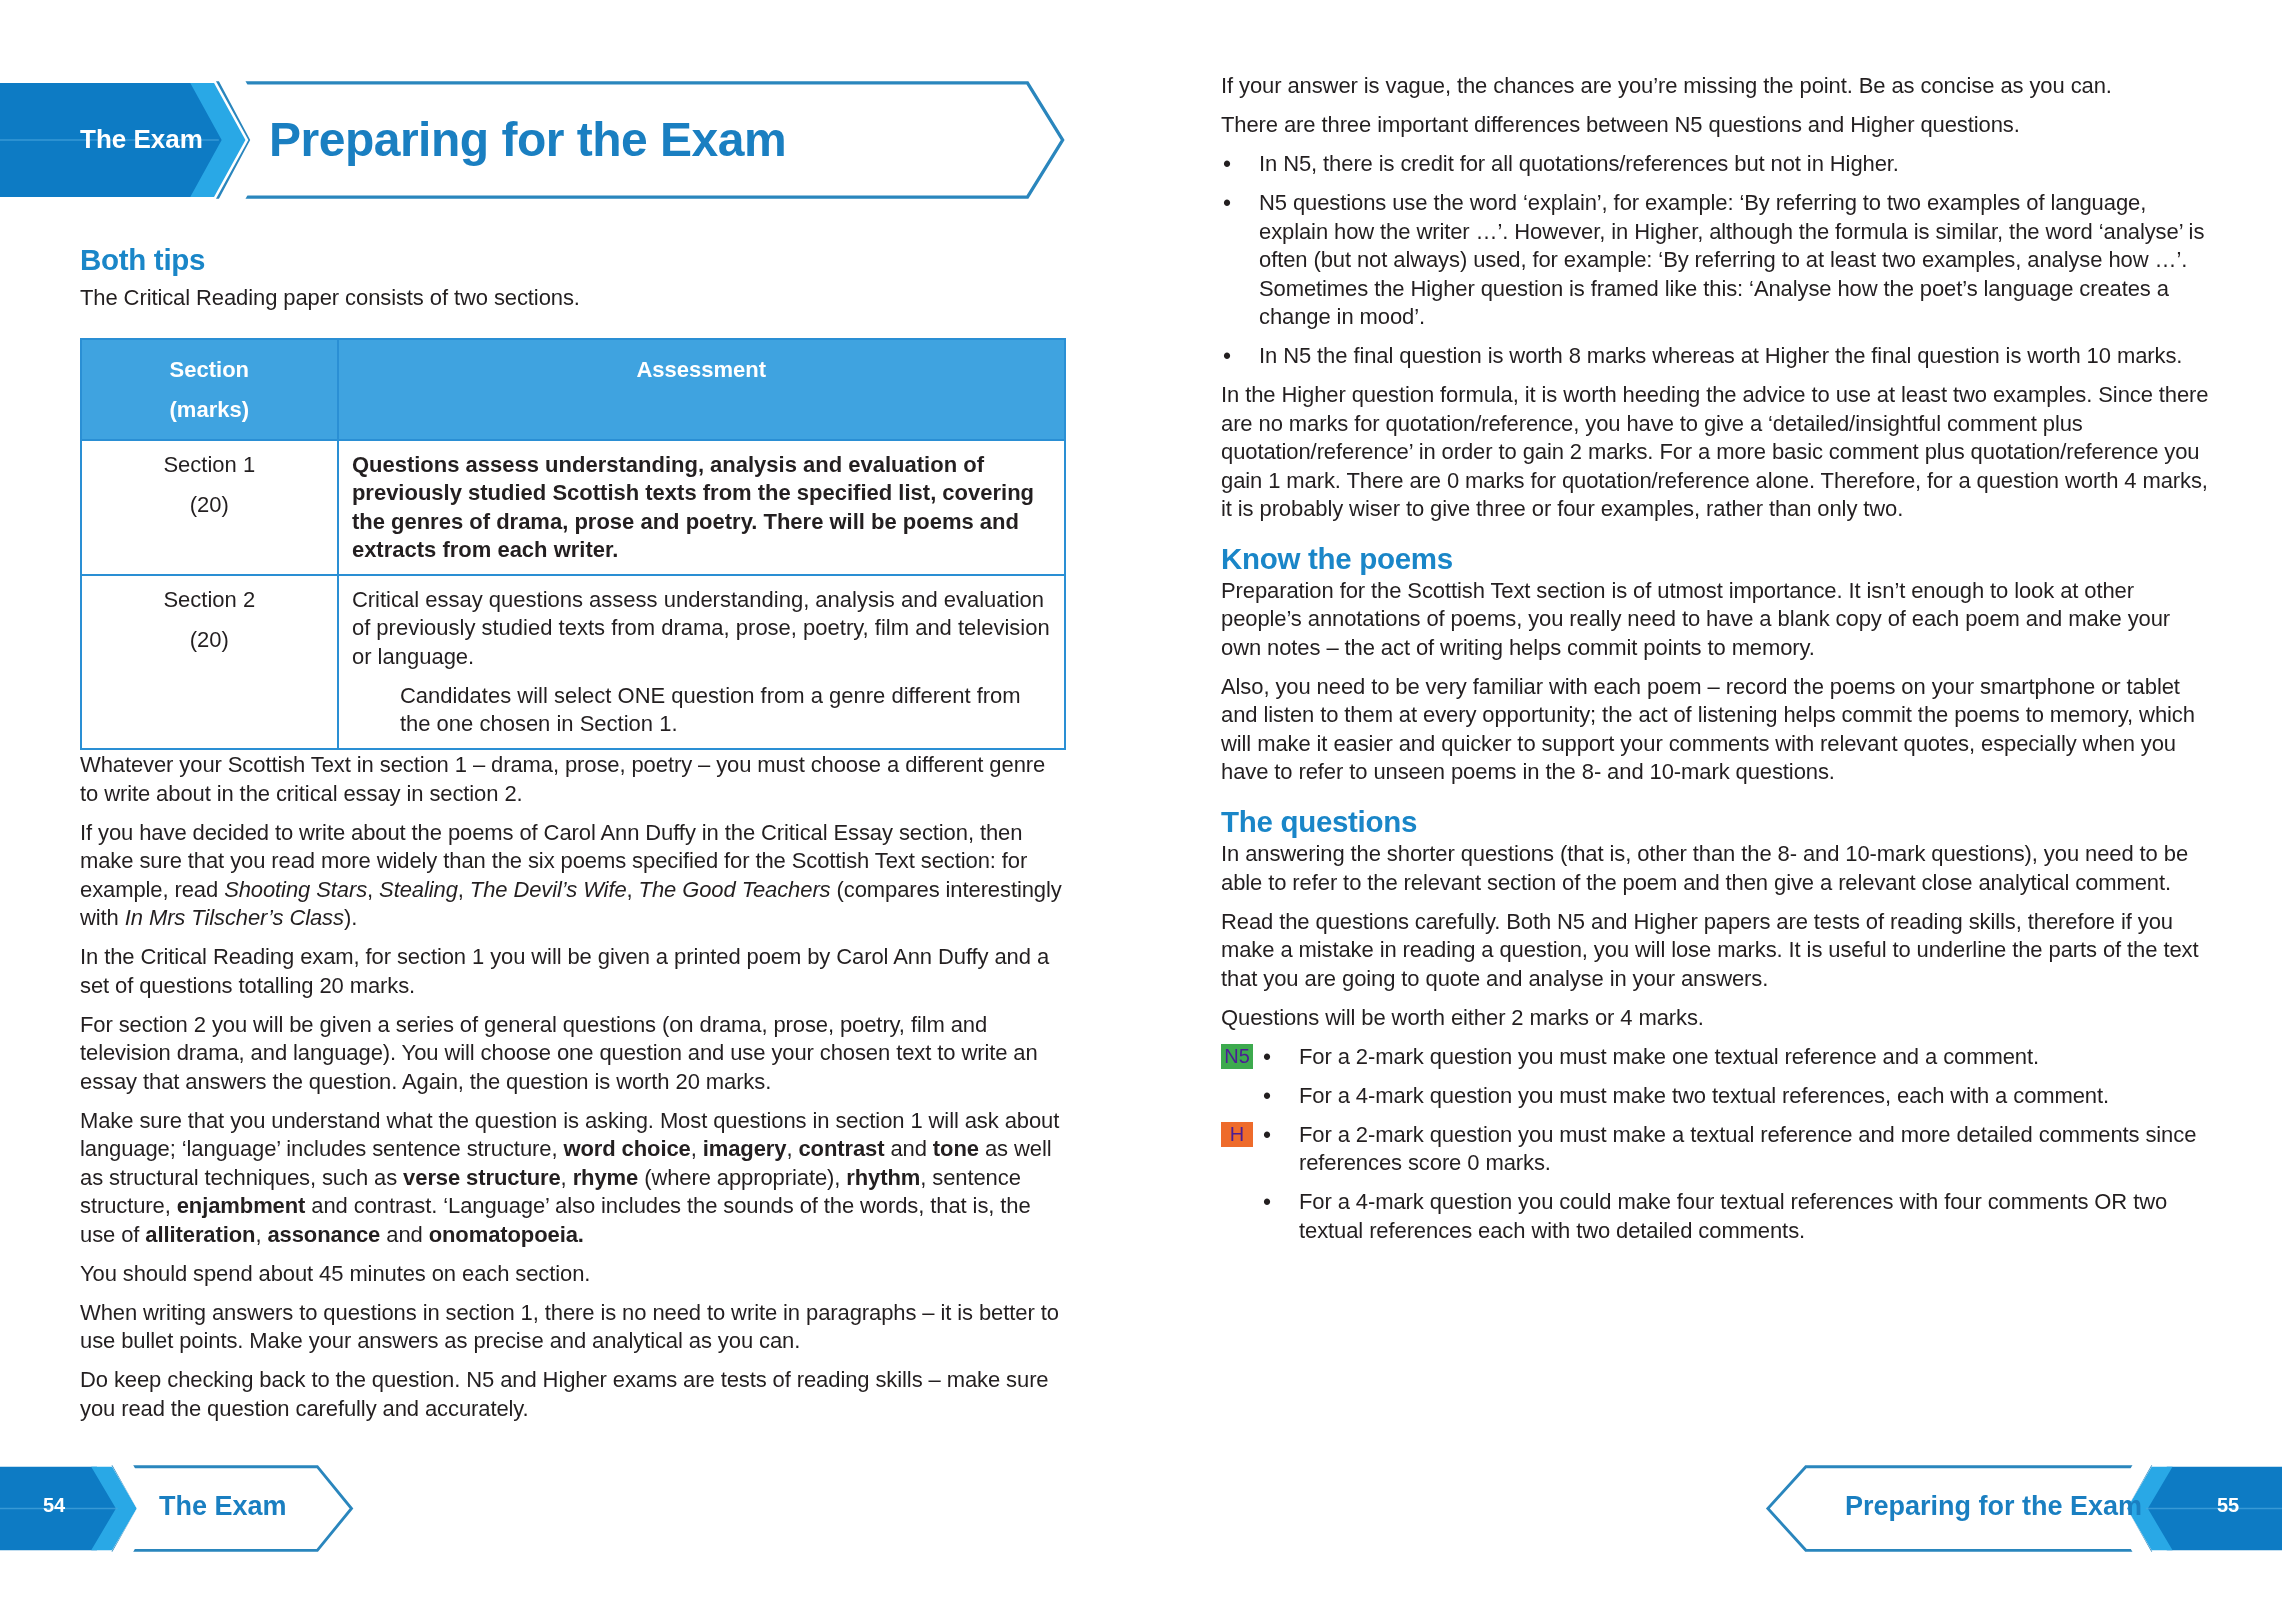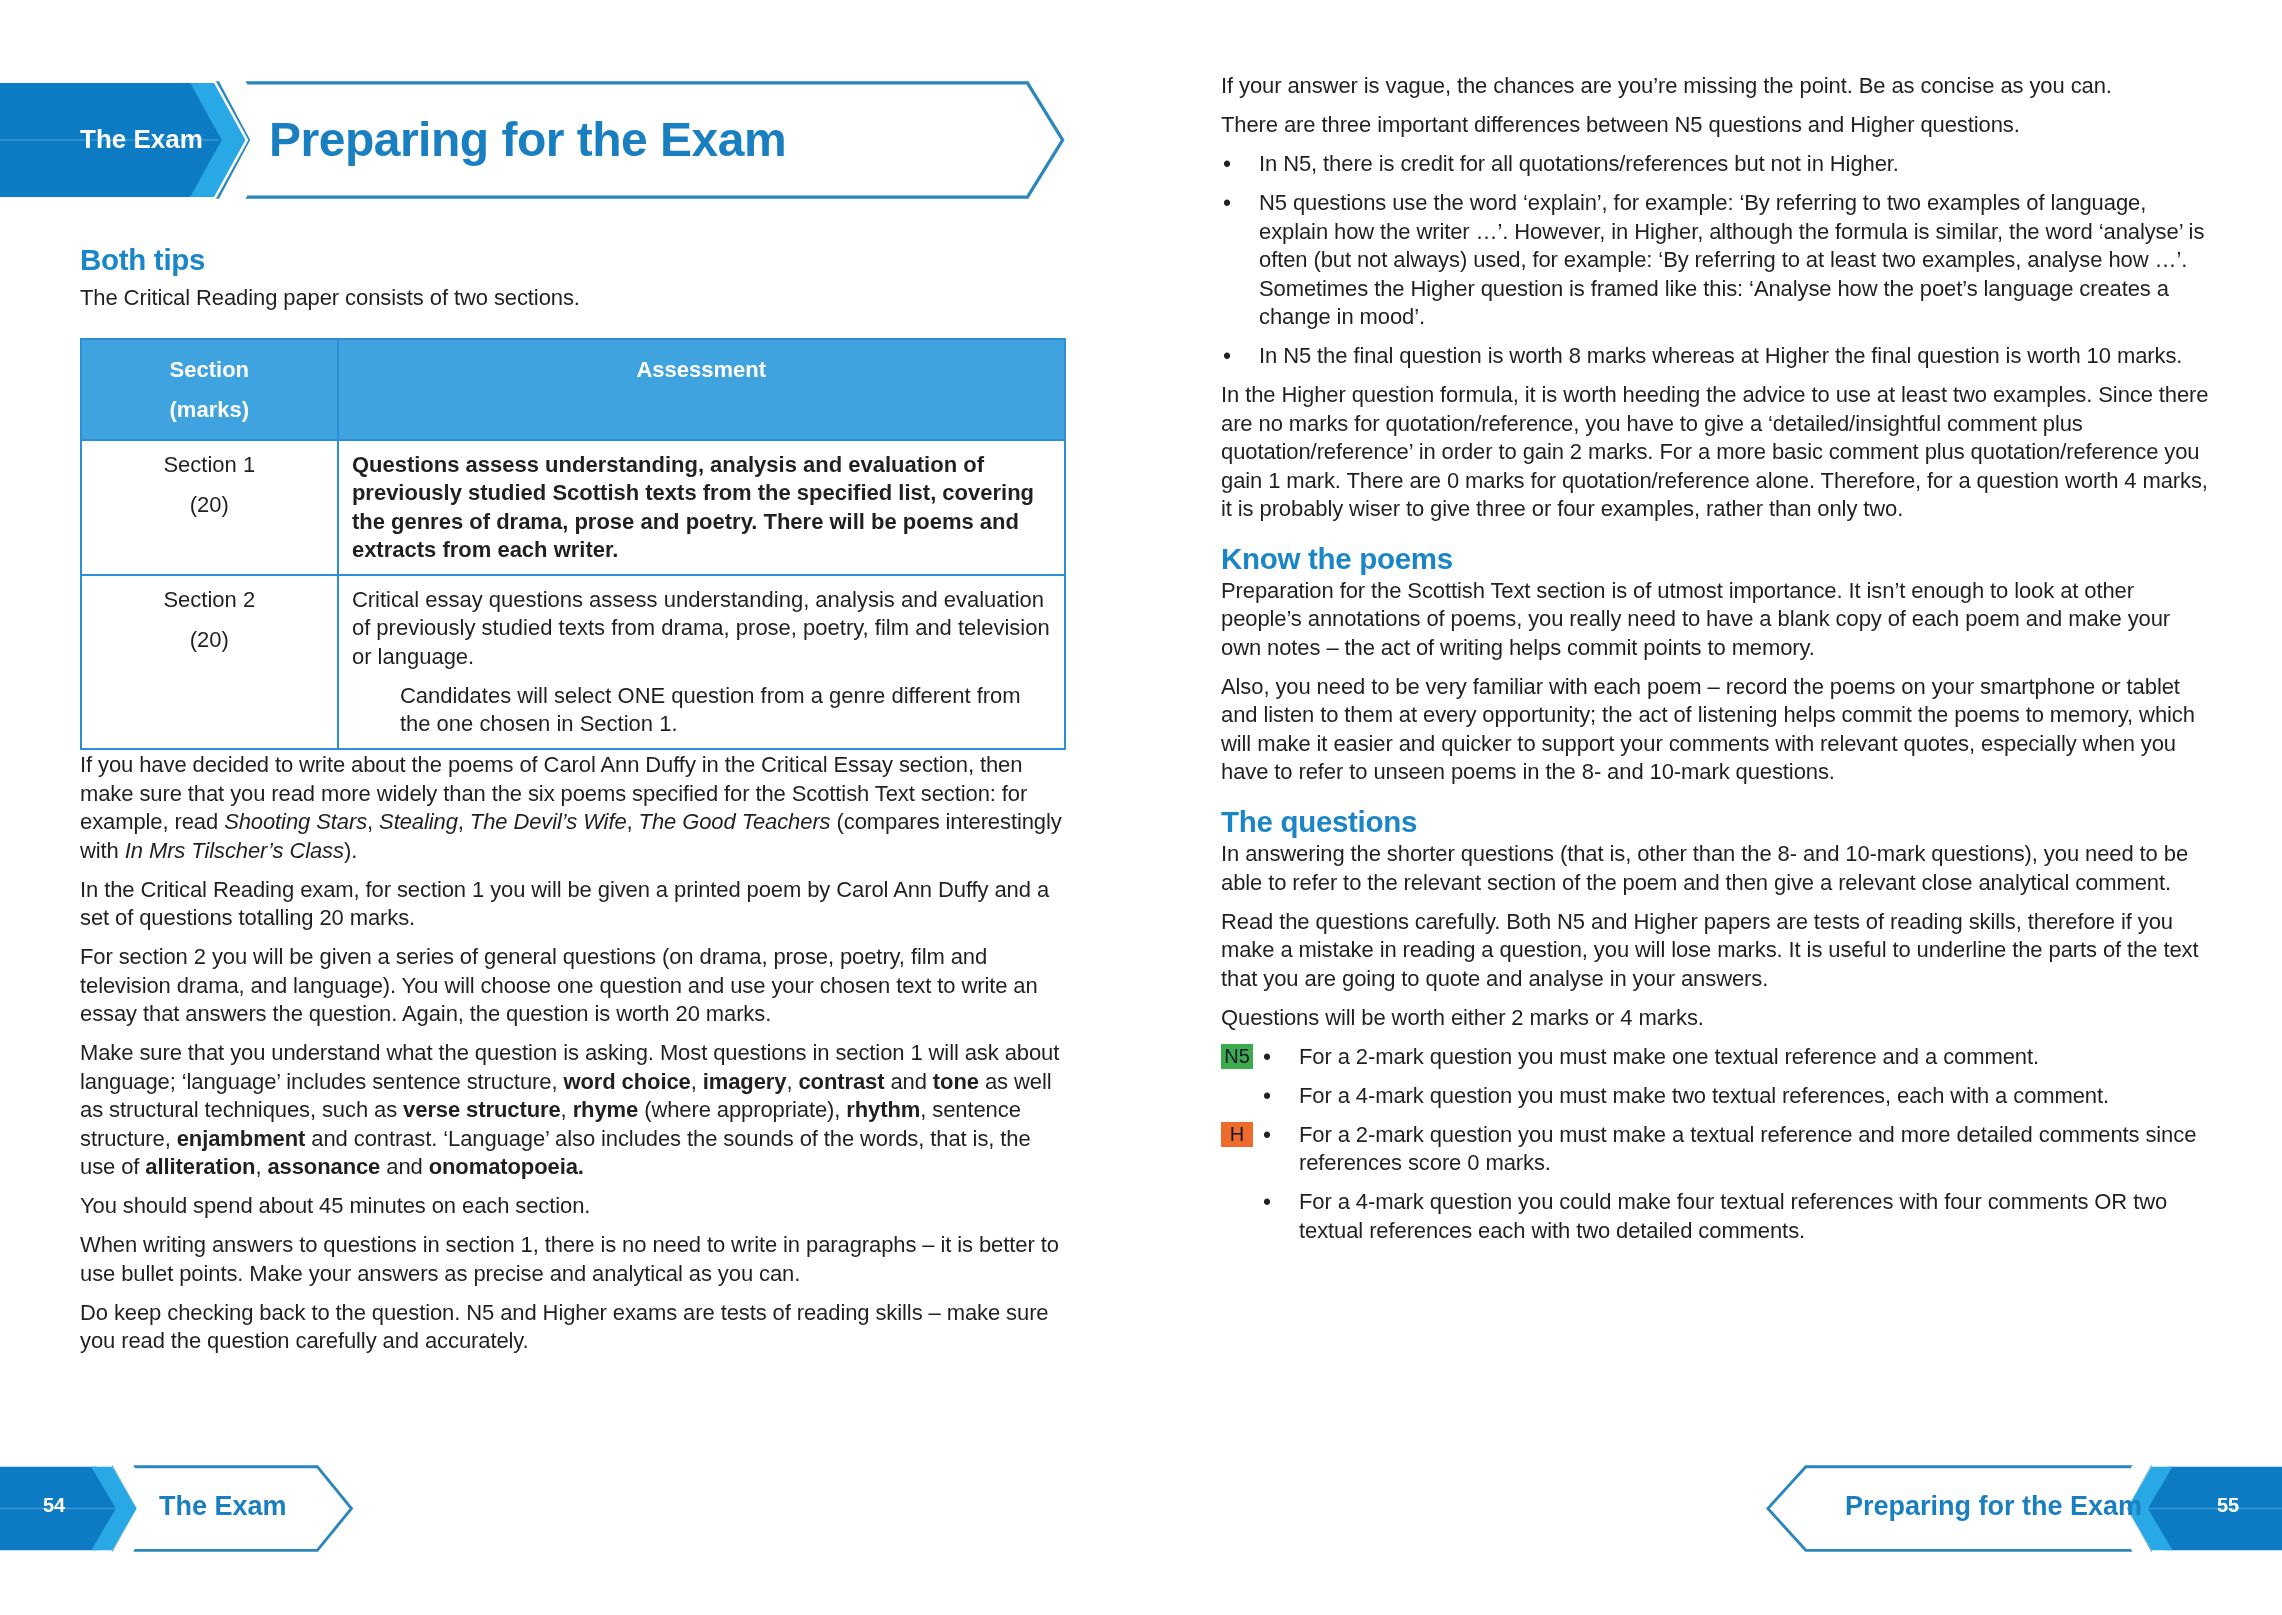--- a/index.html
+++ b/index.html
@@ -36,21 +36,21 @@
   table.assess td.sec { text-align:center; width:228px; line-height:40px; padding-top:3.8px; }
   .cell-p { margin:0 0 10.5px 0; }
   .cell-p:last-child { margin-bottom:0;font-weight:bold; }
 
   ul.bul { list-style:none; margin:0; padding:0; }
   ul.bul li { position:relative; padding-left:38px; margin-bottom:10.5px; }
   ul.bul li::before { content:"\2022"; position:absolute; left:1.9px; top:0; font-size:23px; }
 
   .badge {
     position:absolute; left:-53px; top:1.9px; width:32px; height:25px;
-    color:#0f172a; font-size:20px; line-height:25px; text-align:center;
+    color:#4c1d95; font-size:20px; line-height:25px; text-align:center;
   }
   .badge-n5 { background:#3daa4e; }
   .badge-h { background:#ee6b2b; }
   .grp { position:relative; }
 
   
   .ftr-num { font-size:20px; font-weight:bold; color:#ffffff; }
   .ftr-label { font-size:27px; font-weight:bold; color:#1a7fc1; }
 </style>
 </head>
@@ -102,20 +102,21 @@
       </td>
       <td>
         <p class="cell-p">Critical essay questions assess understanding, analysis and evaluation of previously studied texts from drama, prose, poetry, film and television or language.</p>
         <p class="cell-p" style="font-weight:normal;margin-left:48px;">Candidates will select ONE question from a genre different from the one chosen in Section 1.</p>
       </td>
     </tr>
   </tbody>
 </table>
 
 <div class="abs body-text" style="left:80px;top:751px;width:989px;">
+  <p class="para">Whatever your Scottish Text in section 1 – drama, prose, poetry – you must choose a different genre to write about in the critical essay in section 2.</p>
   <p class="para"><span>If you have decided to write about the poems of Carol Ann Duffy in the Critical Essay section, then make sure that you read more widely than the six poems specified for the Scottish Text section: for example, read </span><i>Shooting Stars</i><span>, </span><i>Stealing</i><span>, </span><i>The Devil’s Wife</i><span>, </span><i>The Good Teachers</i><span> (compares interestingly with </span><i>In Mrs Tilscher’s Class</i><span>).</span></p>
   <p class="para">In the Critical Reading exam, for section 1 you will be given a printed poem by Carol Ann Duffy and a set of questions totalling 20 marks.</p>
   <p class="para">For section 2 you will be given a series of general questions (on drama, prose, poetry, film and television drama, and language). You will choose one question and use your chosen text to write an essay that answers the question. Again, the question is worth 20 marks.</p>
   <p class="para"><span>Make sure that you understand what the question is asking. Most questions in section 1 will ask about language; ‘language’ includes sentence structure, </span><b>word choice</b><span>, </span><b>imagery</b><span>, </span><b>contrast</b><span> and </span><b>tone</b><span> as well as structural techniques, such as </span><b>verse structure</b><span>, </span><b>rhyme</b><span> (where appropriate), </span><b>rhythm</b><span>, sentence structure, </span><b>enjambment</b><span> and contrast. ‘Language’ also includes the sounds of the words, that is, the use of </span><b>alliteration</b><span>, </span><b>assonance</b><span> and </span><b>onomatopoeia.</b></p>
   <p class="para">You should spend about 45 minutes on each section.</p>
   <p class="para">When writing answers to questions in section 1, there is no need to write in paragraphs – it is better to use bullet points. Make your answers as precise and analytical as you can.</p>
   <p class="para">Do keep checking back to the question. N5 and Higher exams are tests of reading skills – make sure you read the question carefully and accurately.</p>
 </div>
 
 <div class="abs body-text" style="left:1221px;top:72px;width:994px;">

